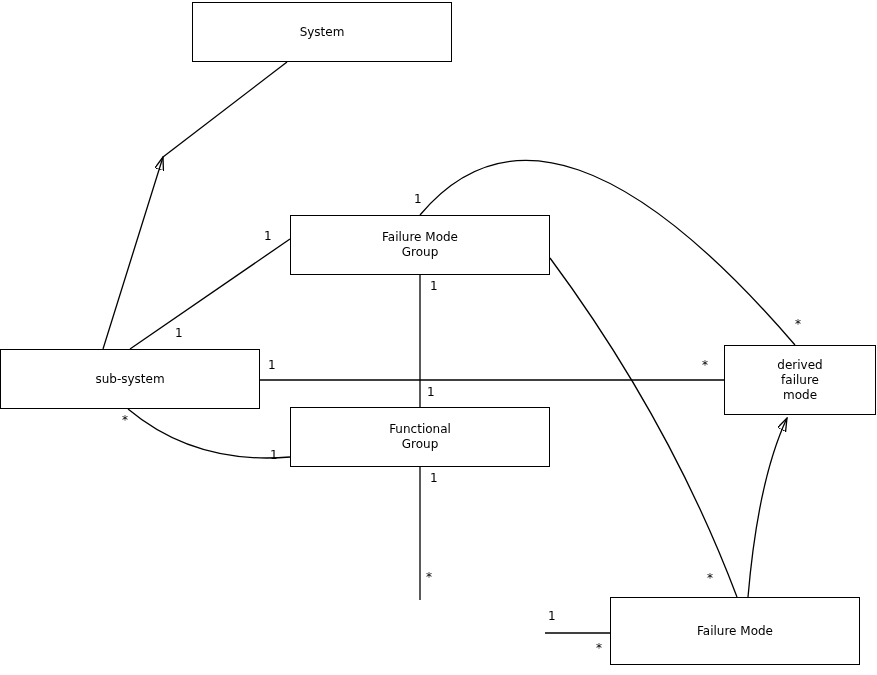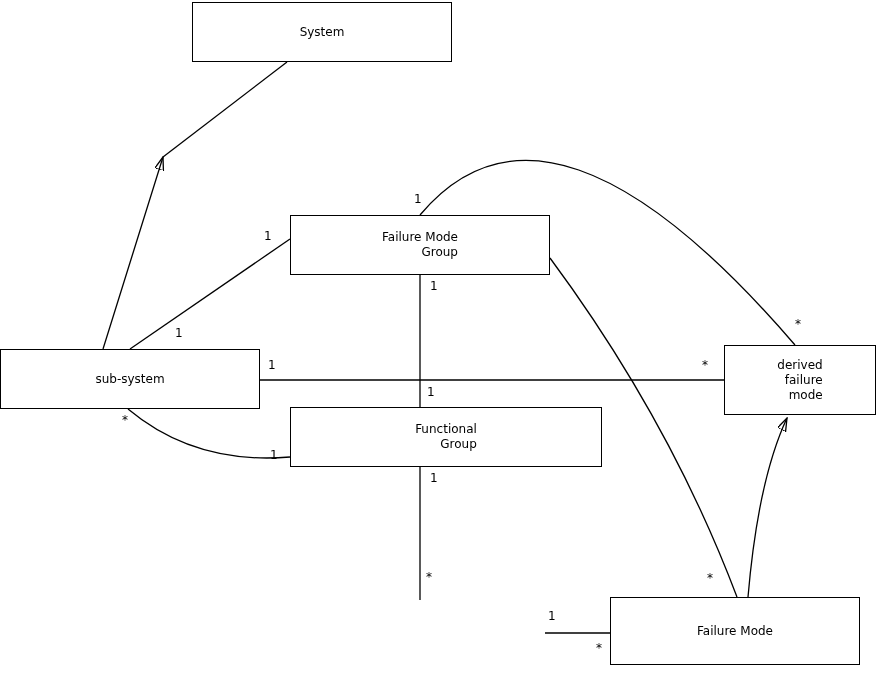--- a/index.html
+++ b/index.html
@@ -20,21 +20,21 @@
     border: 1.5px solid #000000;
     display: flex;
     align-items: center;
     justify-content: center;
   }
   .node-label {
     font-size: 12px;
     line-height: 15px;
     color: #000000;
     white-space: pre-line;
-    text-align: right;
+    text-align: center;
   }
   .mult {
     position: absolute;
     font-size: 12px;
     line-height: 13px;
     color: #000000;
   }
 </style>
 </head>
 <body>
@@ -82,21 +82,21 @@
   <div class="node" style="left:724px;top:345px;width:152px;height:70px">
     <div class="node-label">derived
 failure
 mode</div>
   </div>
 
   <div class="node" style="left:0px;top:349px;width:260px;height:60px">
     <div class="node-label">sub-system</div>
   </div>
 
-  <div class="node" style="left:290px;top:407px;width:312px;height:60px">
+  <div class="node" style="left:290px;top:407px;width:260px;height:60px">
     <div class="node-label">Functional
 Group</div>
   </div>
 
 
   <div class="node" style="left:610px;top:597px;width:250px;height:68px">
     <div class="node-label">Failure Mode</div>
   </div>
 
   <span class="mult" style="left:414px;top:193px">1</span>

